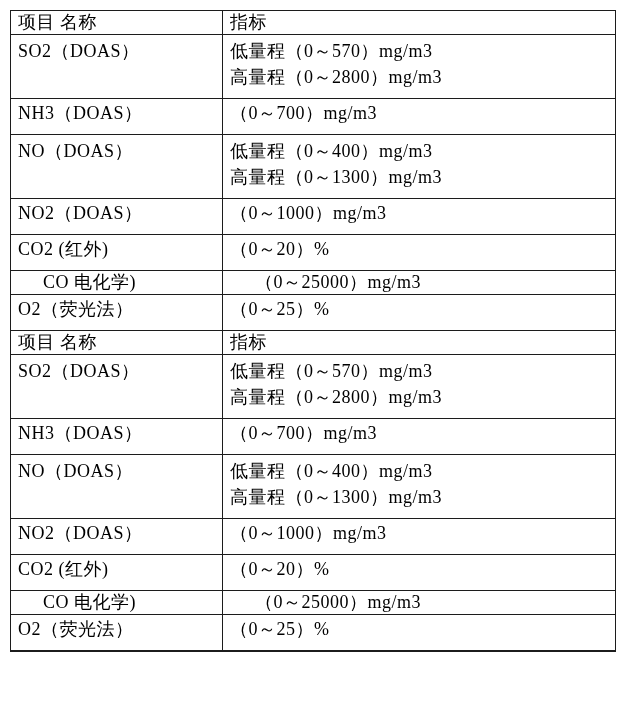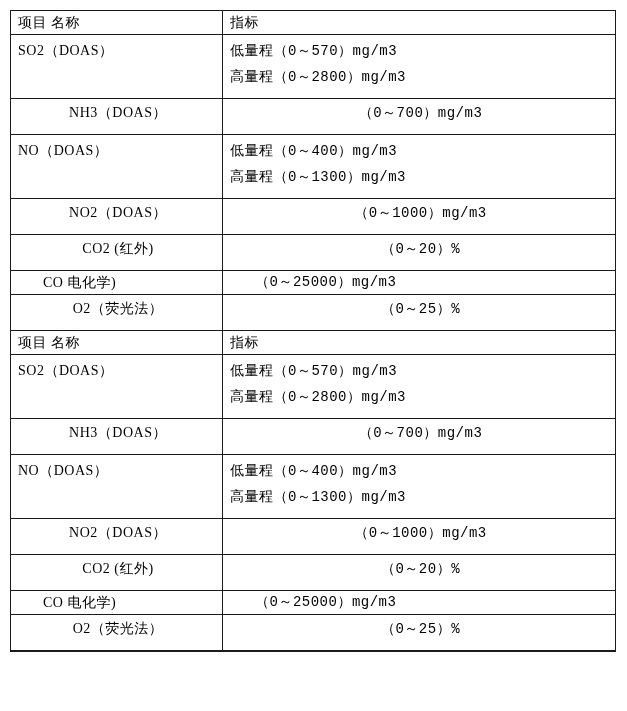--- a/index.html
+++ b/index.html
@@ -22,31 +22,31 @@
     table-layout: fixed;
     width: 605px;
     border: 1px solid #1c1c1c;
     border-bottom-width: 2px;
   }
   table.spec-table col.c1 { width: 212px; }
   table.spec-table col.c2 { width: 393px; }
   table.spec-table td {
     border: 1px solid #1c1c1c;
     vertical-align: top;
-    font-size: 14px;
+    font-size: 18px;
     letter-spacing: 0.5px;
     padding: 3px 4px 0 7px;
     overflow: hidden;
     white-space: nowrap;
   }
   tr.row-header td { height: 24px; line-height: 17px; }
   tr.row-tall   td { height: 64px; line-height: 26px; }
-  tr.row-normal td { height: 36px; line-height: 20px; padding-top: 4px; text-align: center; }
+  tr.row-normal td { height: 36px; line-height: 20px; padding-top: 4px; }
   tr.row-short  td { height: 24px; line-height: 17px; padding-left: 32px; }
-  td .spec-line { display: block; font-family: Liberation Mono, monospace; }
+  td .spec-line { display: block; }
 </style>
 </head>
 <body>
 
 <div class="doc-page">
   <table class="spec-table">
     <colgroup>
       <col class="c1">
       <col class="c2">
     </colgroup>

